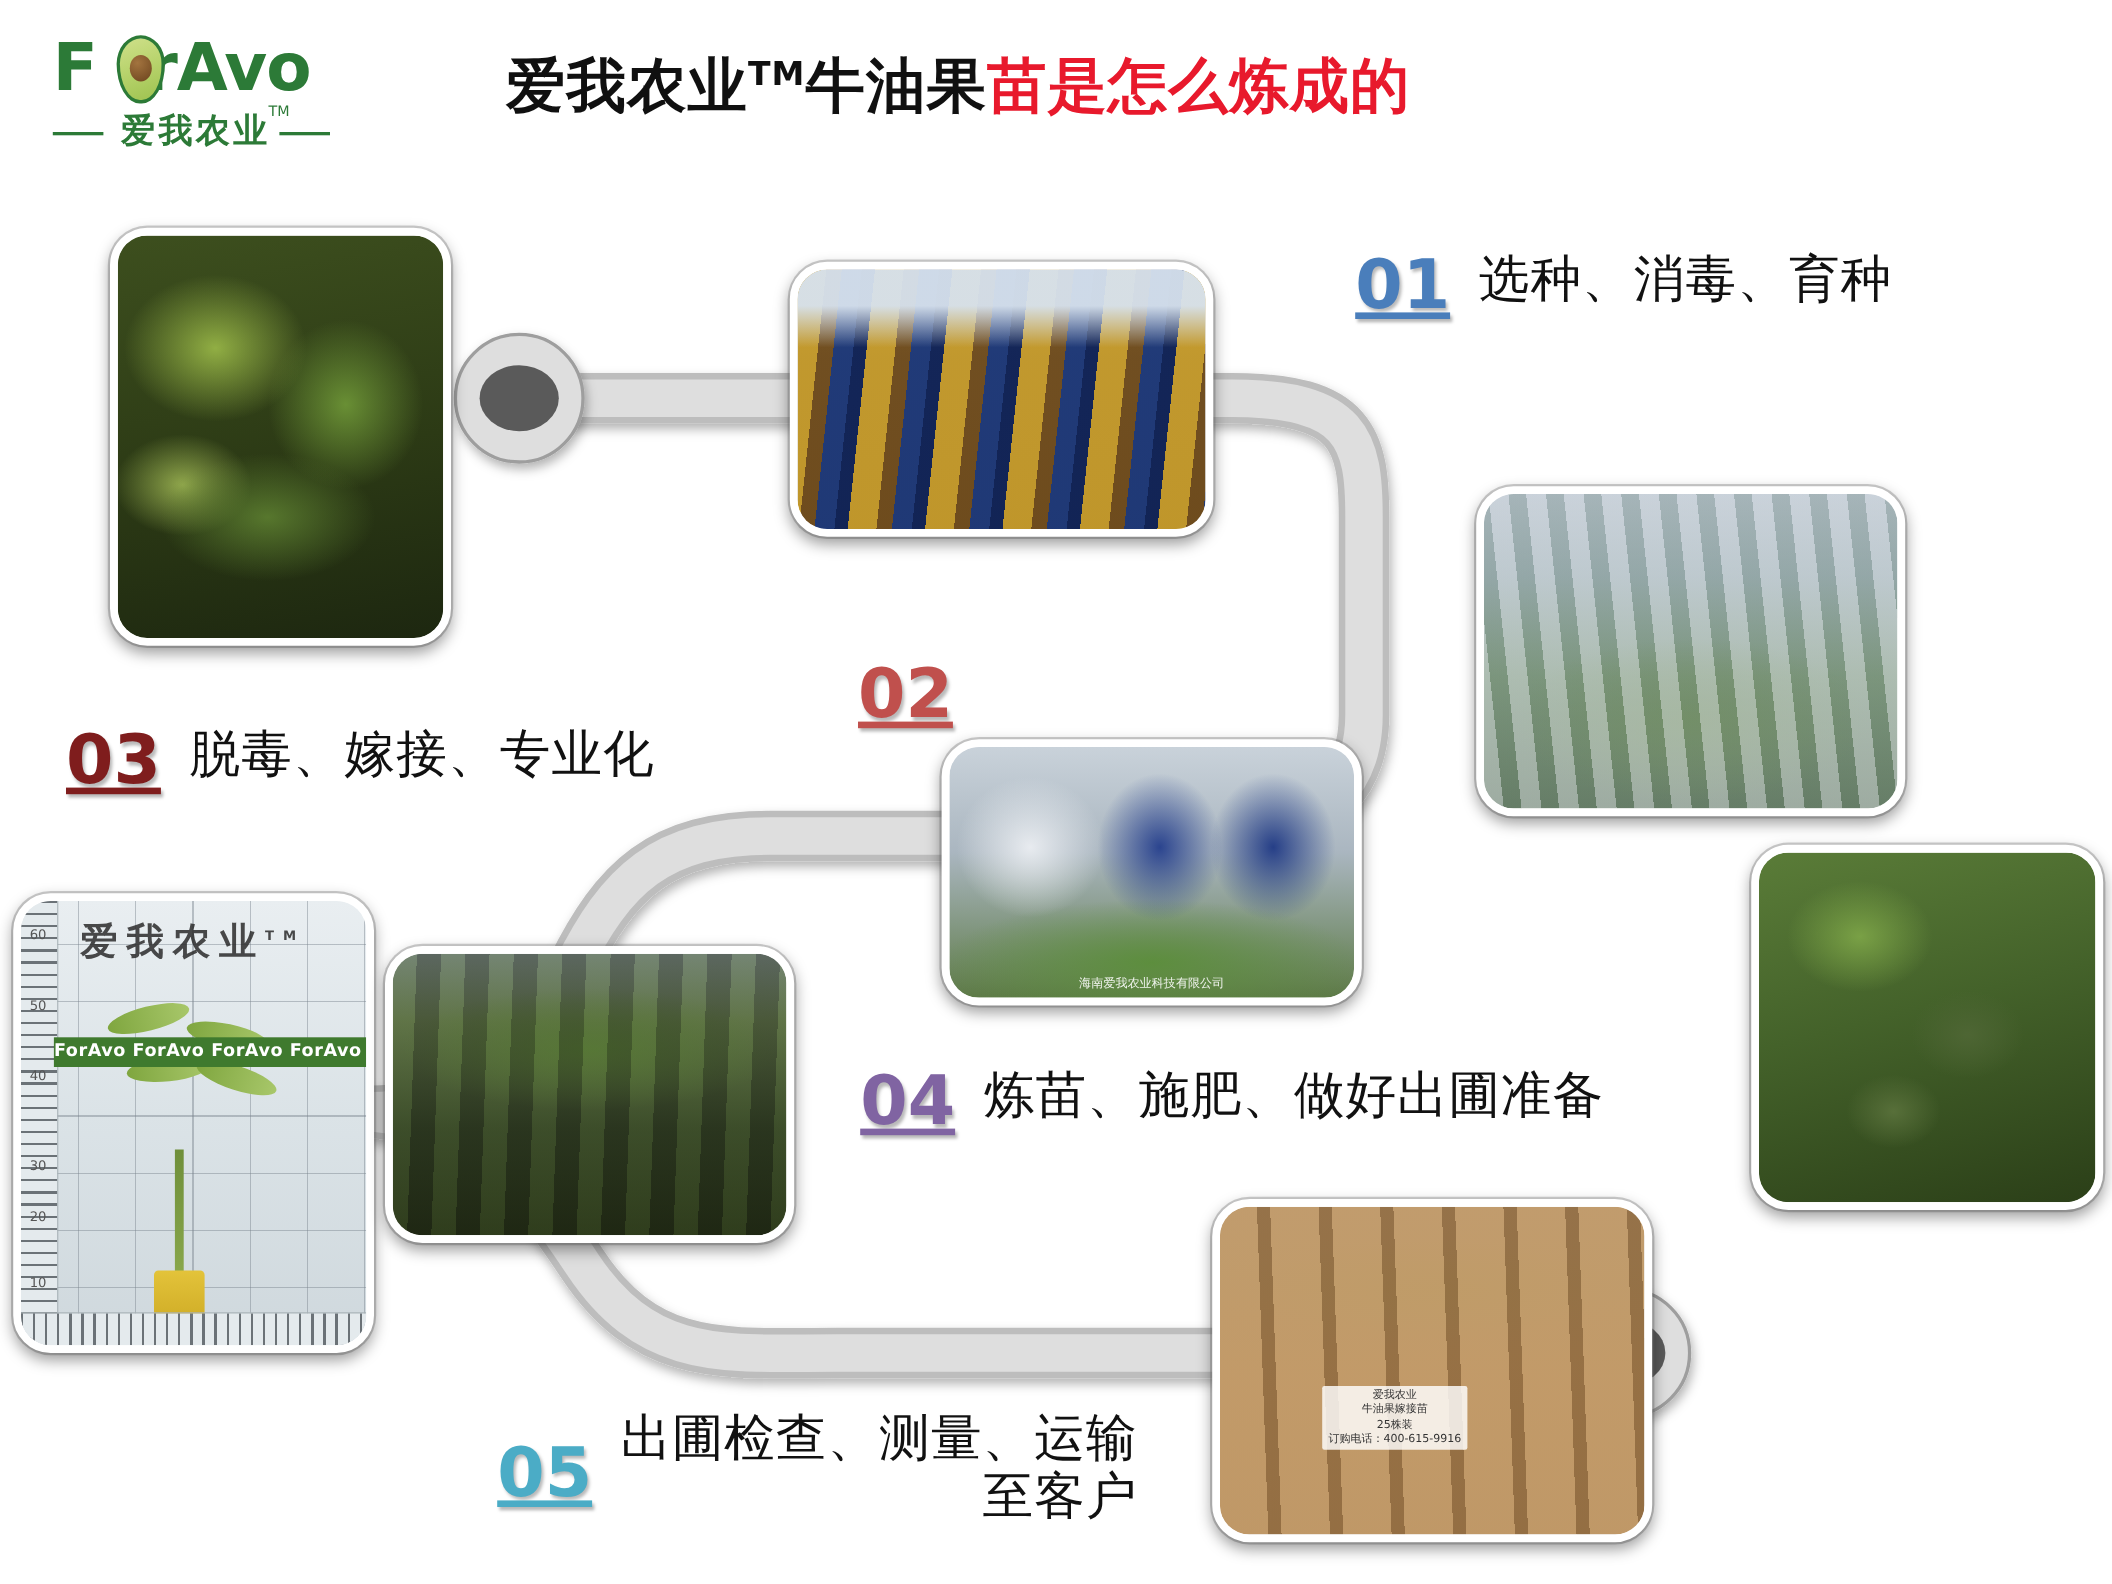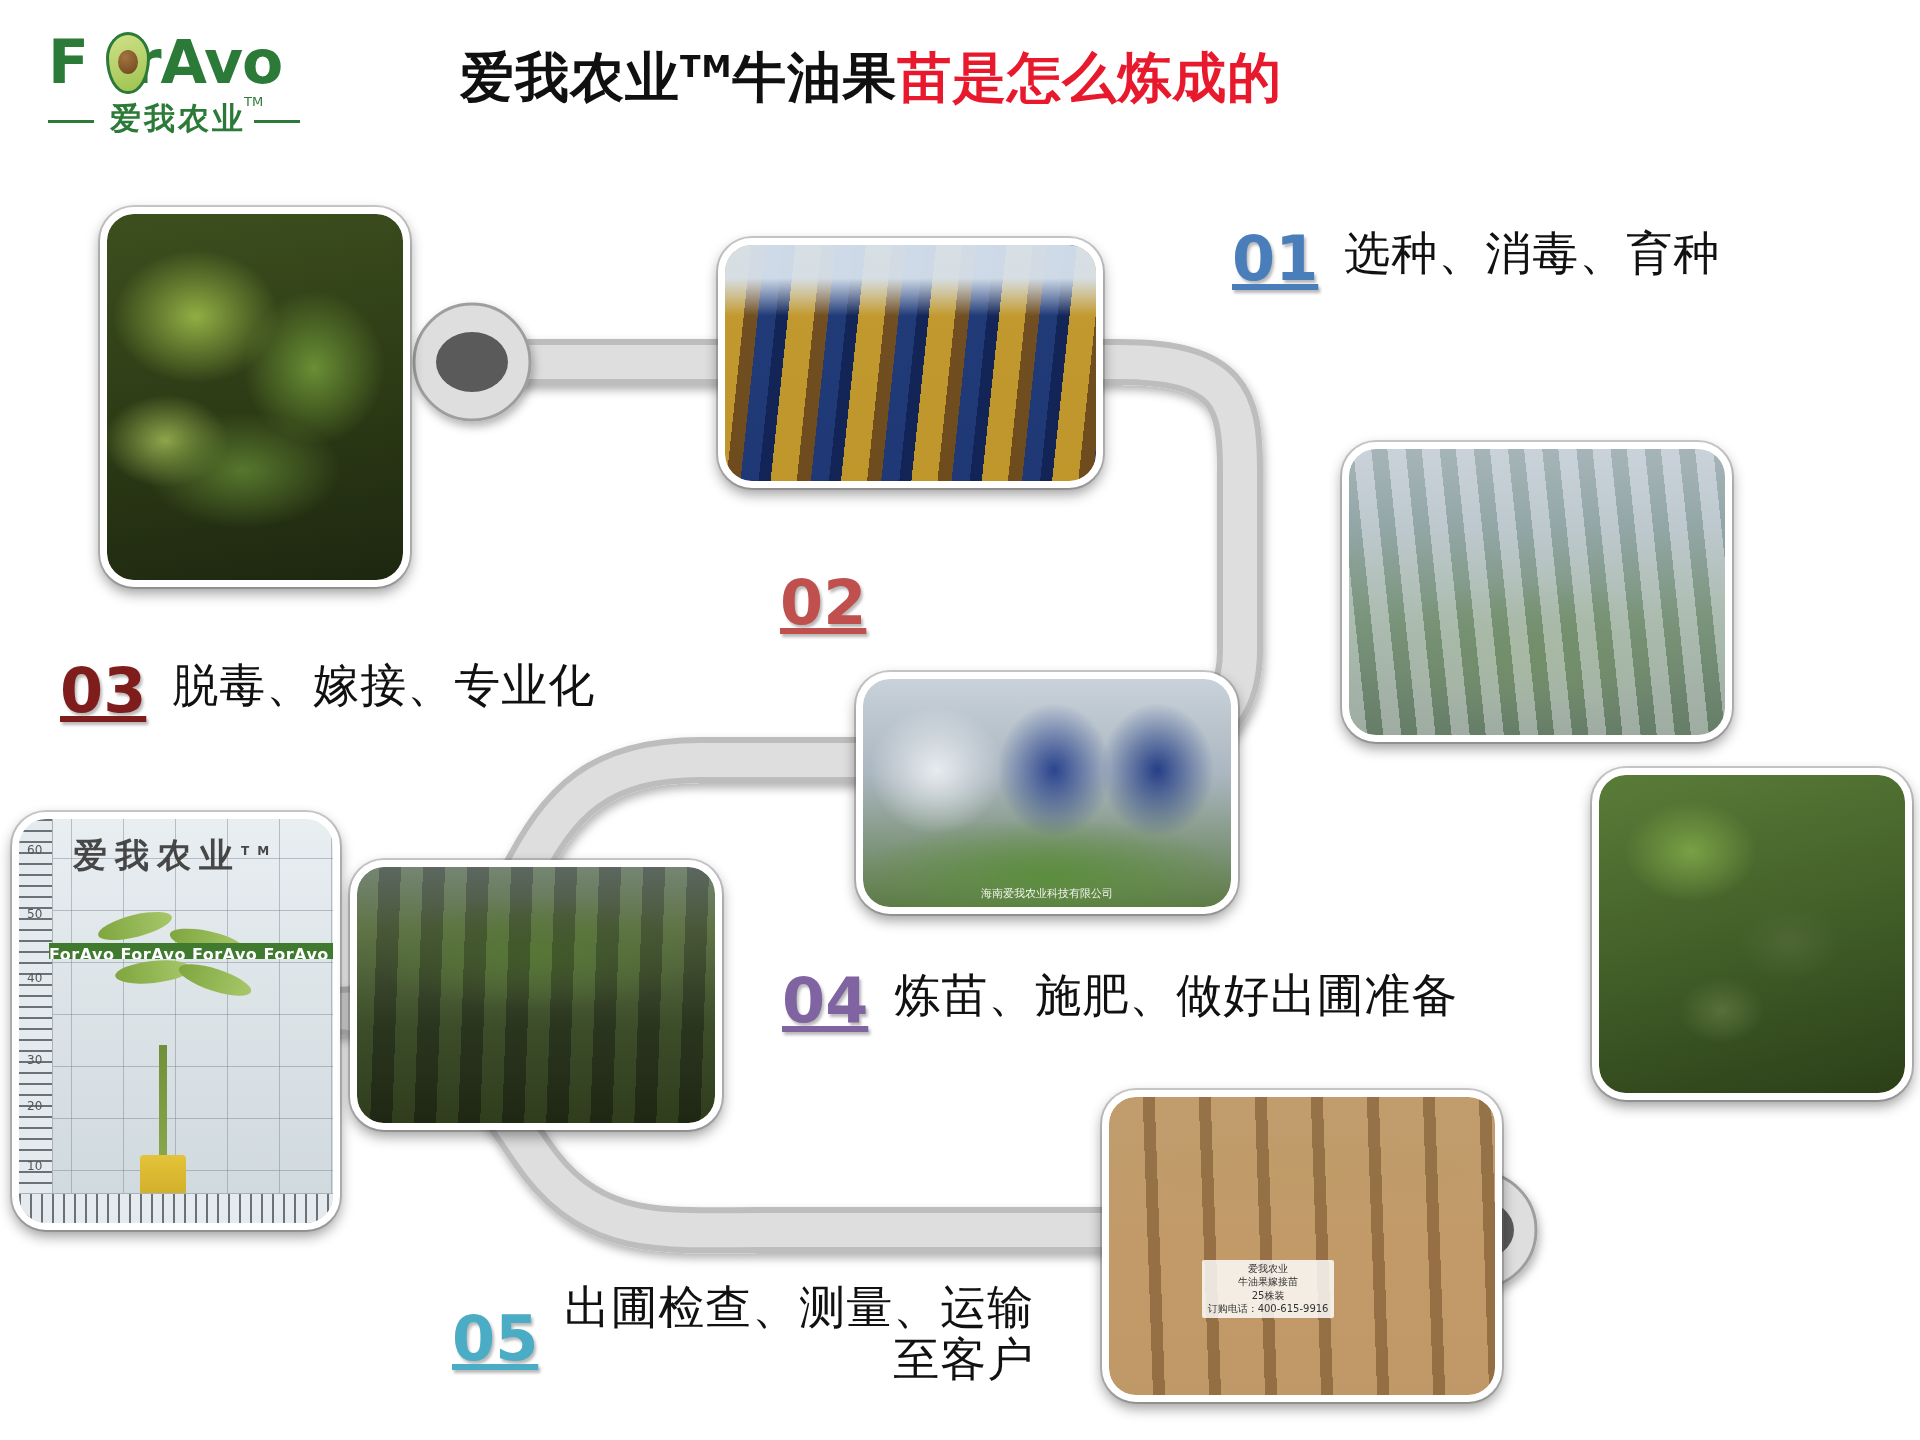--- a/index.html
+++ b/index.html
@@ -133,21 +133,21 @@
     background:
       repeating-linear-gradient(90deg, rgba(120,130,140,.45) 0 1px, transparent 1px 52px),
       repeating-linear-gradient(0deg, rgba(120,130,140,.45) 0 1px, transparent 1px 52px);
   }
   .ruler-wm {
     position:absolute; left:54px; top:14px; font-size:34px; font-weight:bold;
     color:#2b2b2b; letter-spacing:8px; opacity:.85;
   }
   .ruler-wm sup { font-size:12px; }
   .ruler-band {
-    position:absolute; left:30px; right:0; top:124px; height:16px;
+    position:absolute; left:30px; right:0; top:124px; height:27px;
     background:#3f7a2e; color:#ffffff; font-size:16px; font-weight:bold;
     line-height:24px; letter-spacing:.5px; white-space:nowrap; overflow:hidden;
   }
   .ruler-nums { position:absolute; left:2px; top:0; width:30px; height:100%; }
   .ruler-nums span {
     position:absolute; left:6px; font-size:12px; color:#555;
   }
   .seedling {
     position:absolute; left:46%; bottom:58px; width:8px; height:120px;
     background:linear-gradient(180deg,#6f8f3a,#8aa84c); transform:translateX(-50%);
@@ -315,21 +315,21 @@
         <span>订购电话：400-615-9916</span>
       </div>
     </div>
   </div>
 
   <div class="step" style="left:1232px; top:228px;">
     <span class="num" style="color:#4A7EBB">01</span>
     <span class="txt">选种、消毒、育种</span>
   </div>
 
-  <div class="step" style="left:780px; top:572px;">
+  <div class="step" style="left:780px; top:600px;">
     <span class="num" style="color:#C0504D">02</span>
   </div>
 
   <div class="step" style="left:60px; top:660px;">
     <span class="num" style="color:#7f1d1d">03</span>
     <span class="txt">脱毒、嫁接、专业化</span>
   </div>
 
   <div class="step" style="left:782px; top:970px;">
     <span class="num" style="color:#8064A2">04</span>

